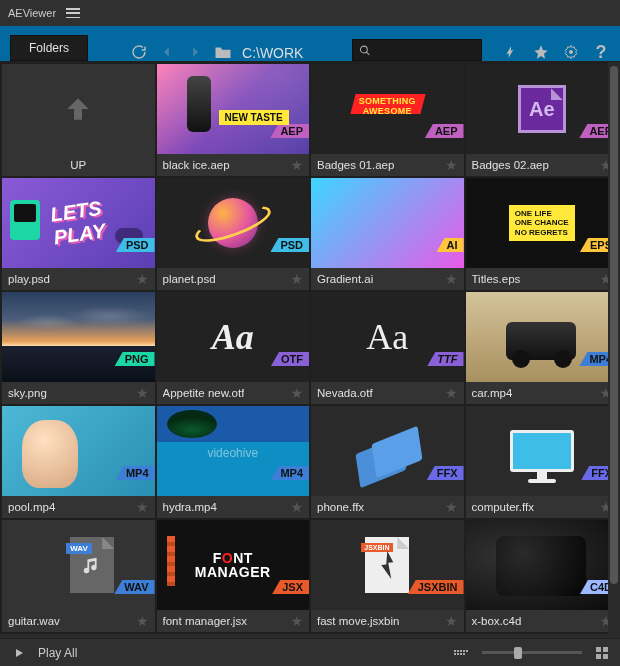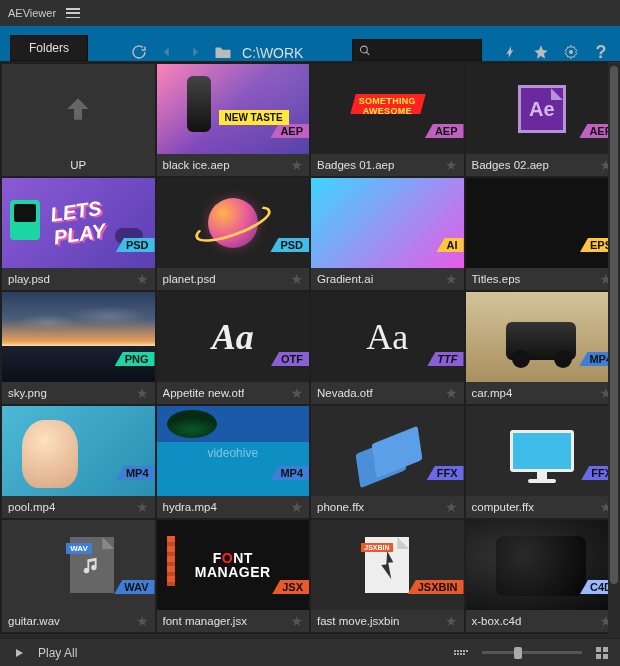--- a/index.html
+++ b/index.html
@@ -332,20 +332,21 @@
         <div class="thumb t-gradient">
           <div class="ext-badge" style="background: rgb(255, 198, 58);">AI</div>
         </div>
         <div class="label-row">
           <span class="name">Gradient.ai</span>
           <span class="star">★</span>
         </div>
       </div>
       <div class="cell">
         <div class="thumb t-titles">
+          <div class="box">ONE LIFE<br>ONE CHANCE<br>NO REGRETS</div>
           <div class="ext-badge" style="background: rgb(255, 198, 58);">EPS</div>
         </div>
         <div class="label-row">
           <span class="name">Titles.eps</span>
           <span class="star">★</span>
         </div>
       </div>
       <div class="cell">
         <div class="thumb t-sky">
           <div class="ext-badge" style="background: rgb(29, 214, 166);">PNG</div>

